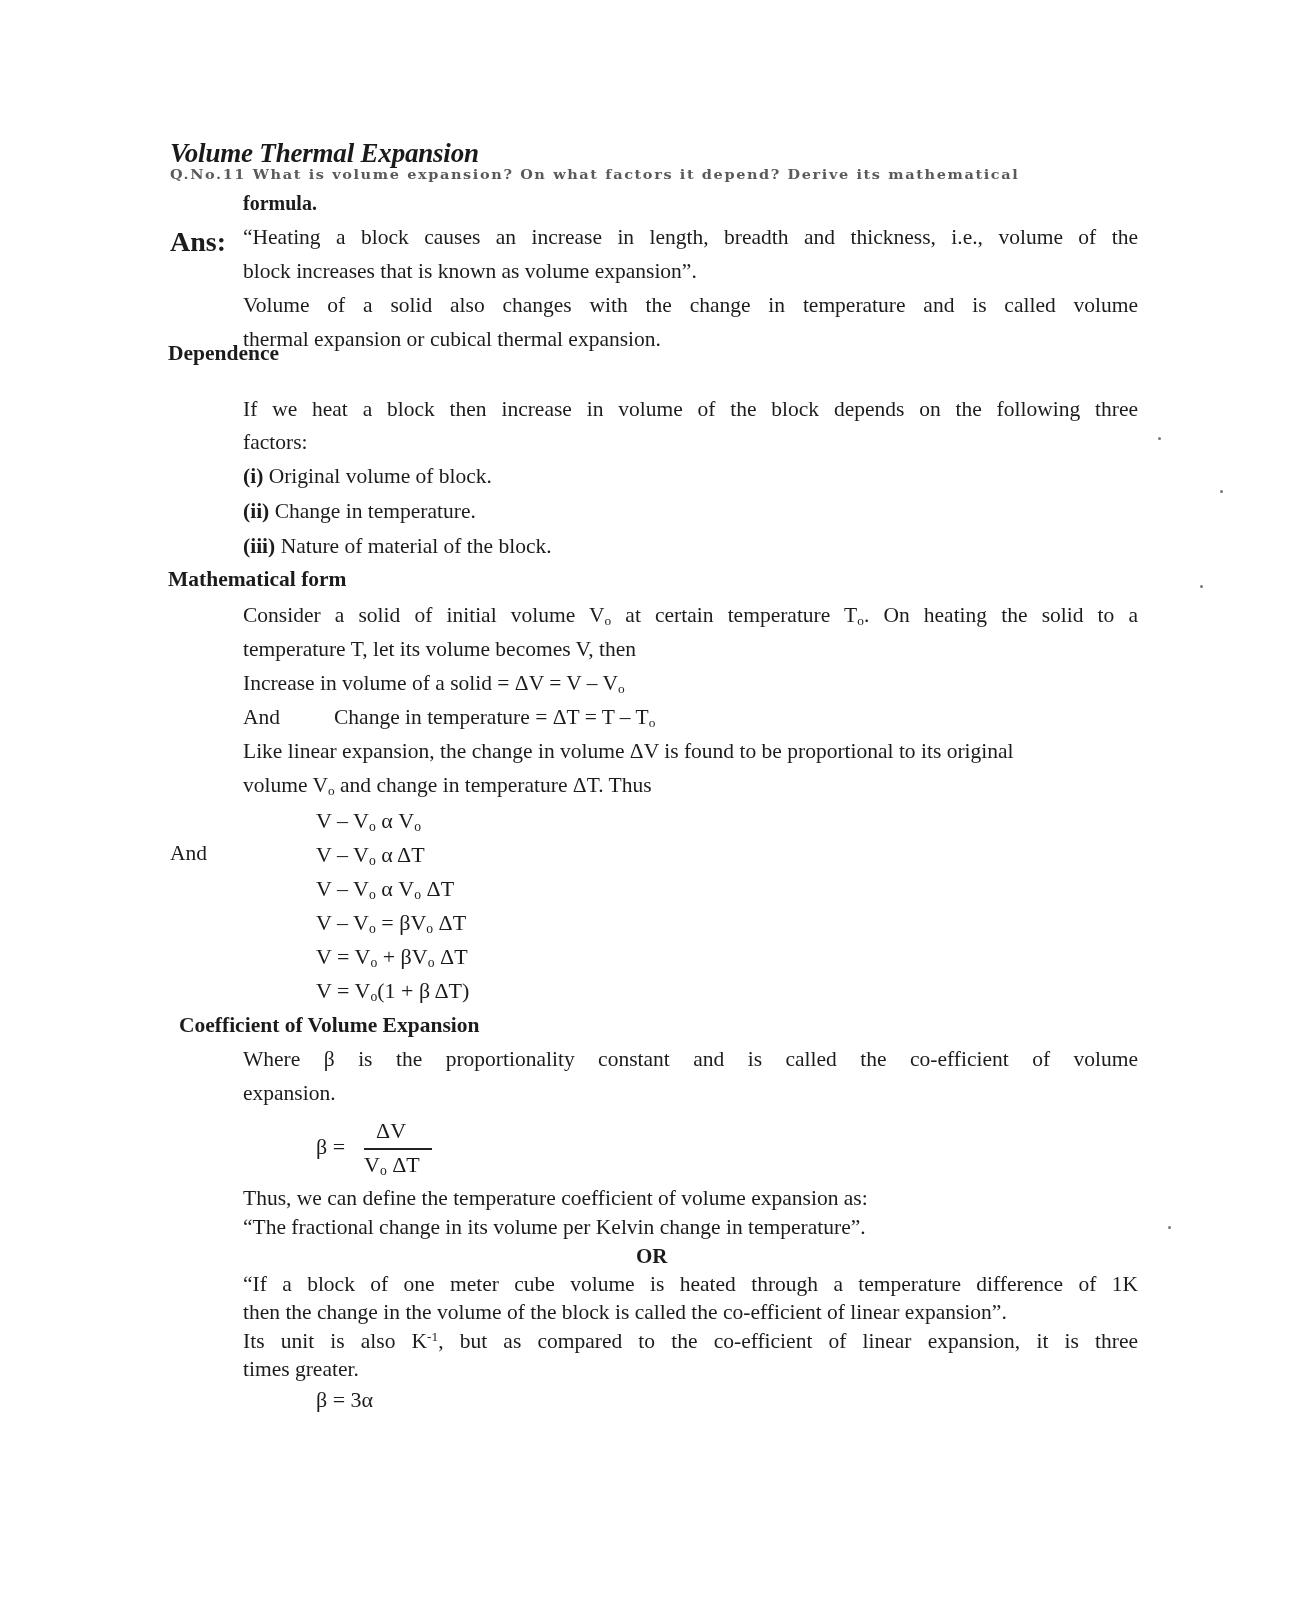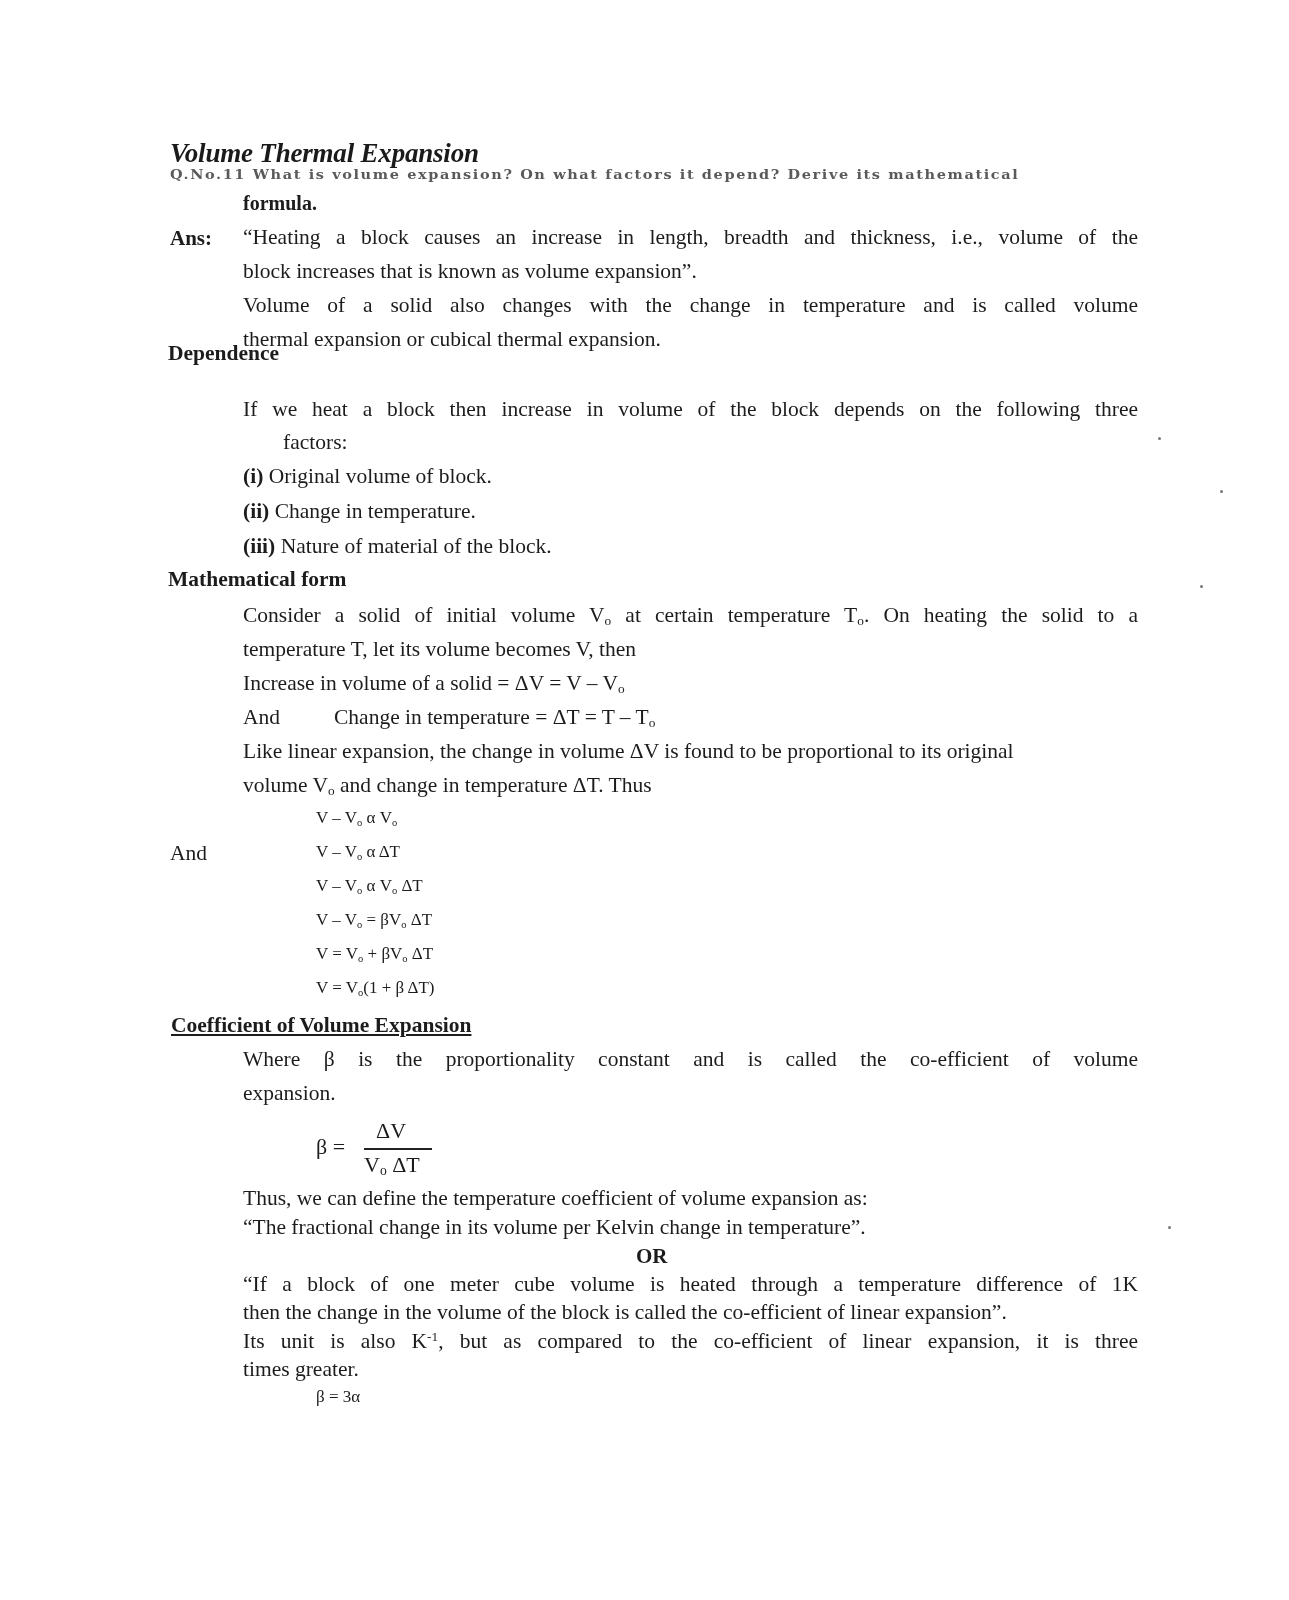--- a/index.html
+++ b/index.html
@@ -13,31 +13,31 @@
   .title {
     left: 170px; top: 138px; font-size: 27px; font-style: italic; font-weight: bold;
     letter-spacing: -0.2px; color: #1a1a1a;
   }
   .question {
     left: 170px; top: 166px; font-size: 14.5px; font-weight: bold; color: #5a5a5a;
     letter-spacing: 1.6px; font-family: "DejaVu Serif", serif; transform: scaleY(0.9);
     transform-origin: left top;
   }
   .question-cont { left: 243px; top: 192px; font-size: 20px; font-weight: bold; }
-  .label-bold { font-weight: bold; font-size: 21px; }
+  .label-bold { font-weight: bold; font-size: 28px; }
   .body-text { font-size: 21.5px; }
   .justify {
     position: absolute; left: 243px; width: 895px; font-size: 21.5px;
     text-align: justify; text-align-last: justify; white-space: nowrap;
   }
   .justify span.inner { display: inline-block; width: 100%; }
   .heading { font-weight: bold; font-size: 21.5px; }
   sub { font-size: 0.62em; vertical-align: -0.25em; line-height: 0; }
   sup { font-size: 0.62em; vertical-align: 0.55em; line-height: 0; }
-  .eq { font-size: 17px; font-family: "Liberation Serif", "DejaVu Serif", serif; }
+  .eq { font-size: 22px; font-family: "Liberation Serif", "DejaVu Serif", serif; }
   .frac { position: absolute; left: 316px; top: 1118px; width: 130px; height: 62px; }
   .frac .lhs { position: absolute; left: 0; top: 16px; font-size: 22px; }
   .frac .num { position: absolute; left: 60px; top: 0; font-size: 22px; }
   .frac .bar { position: absolute; left: 48px; top: 30px; width: 68px; height: 1.5px; background: #222; }
   .frac .den { position: absolute; left: 48px; top: 34px; font-size: 22px; text-align: center; }
   .center-or { left: 636px; top: 1244px; font-size: 21px; font-weight: bold; }
   .speck { position: absolute; width: 3px; height: 3px; background: #777; border-radius: 50%; }
 </style>
 </head>
 <body>
@@ -50,21 +50,21 @@
   <div class="abs question-cont">formula.</div>
 
   <div class="abs label-bold" style="left:170px; top:226px;">Ans:</div>
   <div class="justify" style="top:225px;"><span class="inner">“Heating a block causes an increase in length, breadth and thickness, i.e., volume of the</span></div>
   <div class="abs body-text" style="left:243px; top:259px;">block increases that is known as volume expansion”.</div>
   <div class="justify" style="top:293px;"><span class="inner">Volume of a solid also changes with the change in temperature and is called volume</span></div>
   <div class="abs body-text" style="left:243px; top:327px;">thermal expansion or cubical thermal expansion.</div>
 
   <div class="abs heading" style="left:168px; top:341px;">Dependence</div>
   <div class="justify" style="top:397px;"><span class="inner">If we heat a block then increase in volume of the block depends on the following three</span></div>
-  <div class="abs body-text" style="left:243px; top:430px;margin-left:40px;">factors:</div>
+  <div class="abs body-text" style="left:243px; top:430px;">factors:</div>
 
   <div class="abs body-text" style="left:243px; top:464px;">
     <b>(i)</b><span> Original volume of block.</span>
   </div>
   <div class="abs body-text" style="left:243px; top:499px;">
     <b>(ii)</b><span> Change in temperature.</span>
   </div>
   <div class="abs body-text" style="left:243px; top:534px;">
     <b>(iii)</b><span> Nature of material of the block.</span>
   </div>
@@ -99,21 +99,21 @@
   <div class="abs eq" style="left:316px; top:910px;">
     <span>V – V</span><sub>o</sub><span> = βV</span><sub>o</sub><span> ΔT</span>
   </div>
   <div class="abs eq" style="left:316px; top:944px;">
     <span>V = V</span><sub>o</sub><span> + βV</span><sub>o</sub><span> ΔT</span>
   </div>
   <div class="abs eq" style="left:316px; top:978px;">
     <span>V = V</span><sub>o</sub><span>(1 + β ΔT)</span>
   </div>
 
-  <div class="abs heading" style="left:171px; top:1013px;text-decoration:underline;">Coefficient of Volume Expansion</div>
+  <div class="abs heading" style="left:179px; top:1013px;">Coefficient of Volume Expansion</div>
   <div class="justify" style="top:1047px;"><span class="inner">Where β is the proportionality constant and is called the co-efficient of volume</span></div>
   <div class="abs body-text" style="left:243px; top:1081px;">expansion.</div>
 
   <div class="frac">
     <span class="lhs">β =</span>
     <span class="num">ΔV</span>
     <span class="bar"></span>
     <span class="den"><span>V</span><sub>o</sub><span> ΔT</span></span>
   </div>
 

